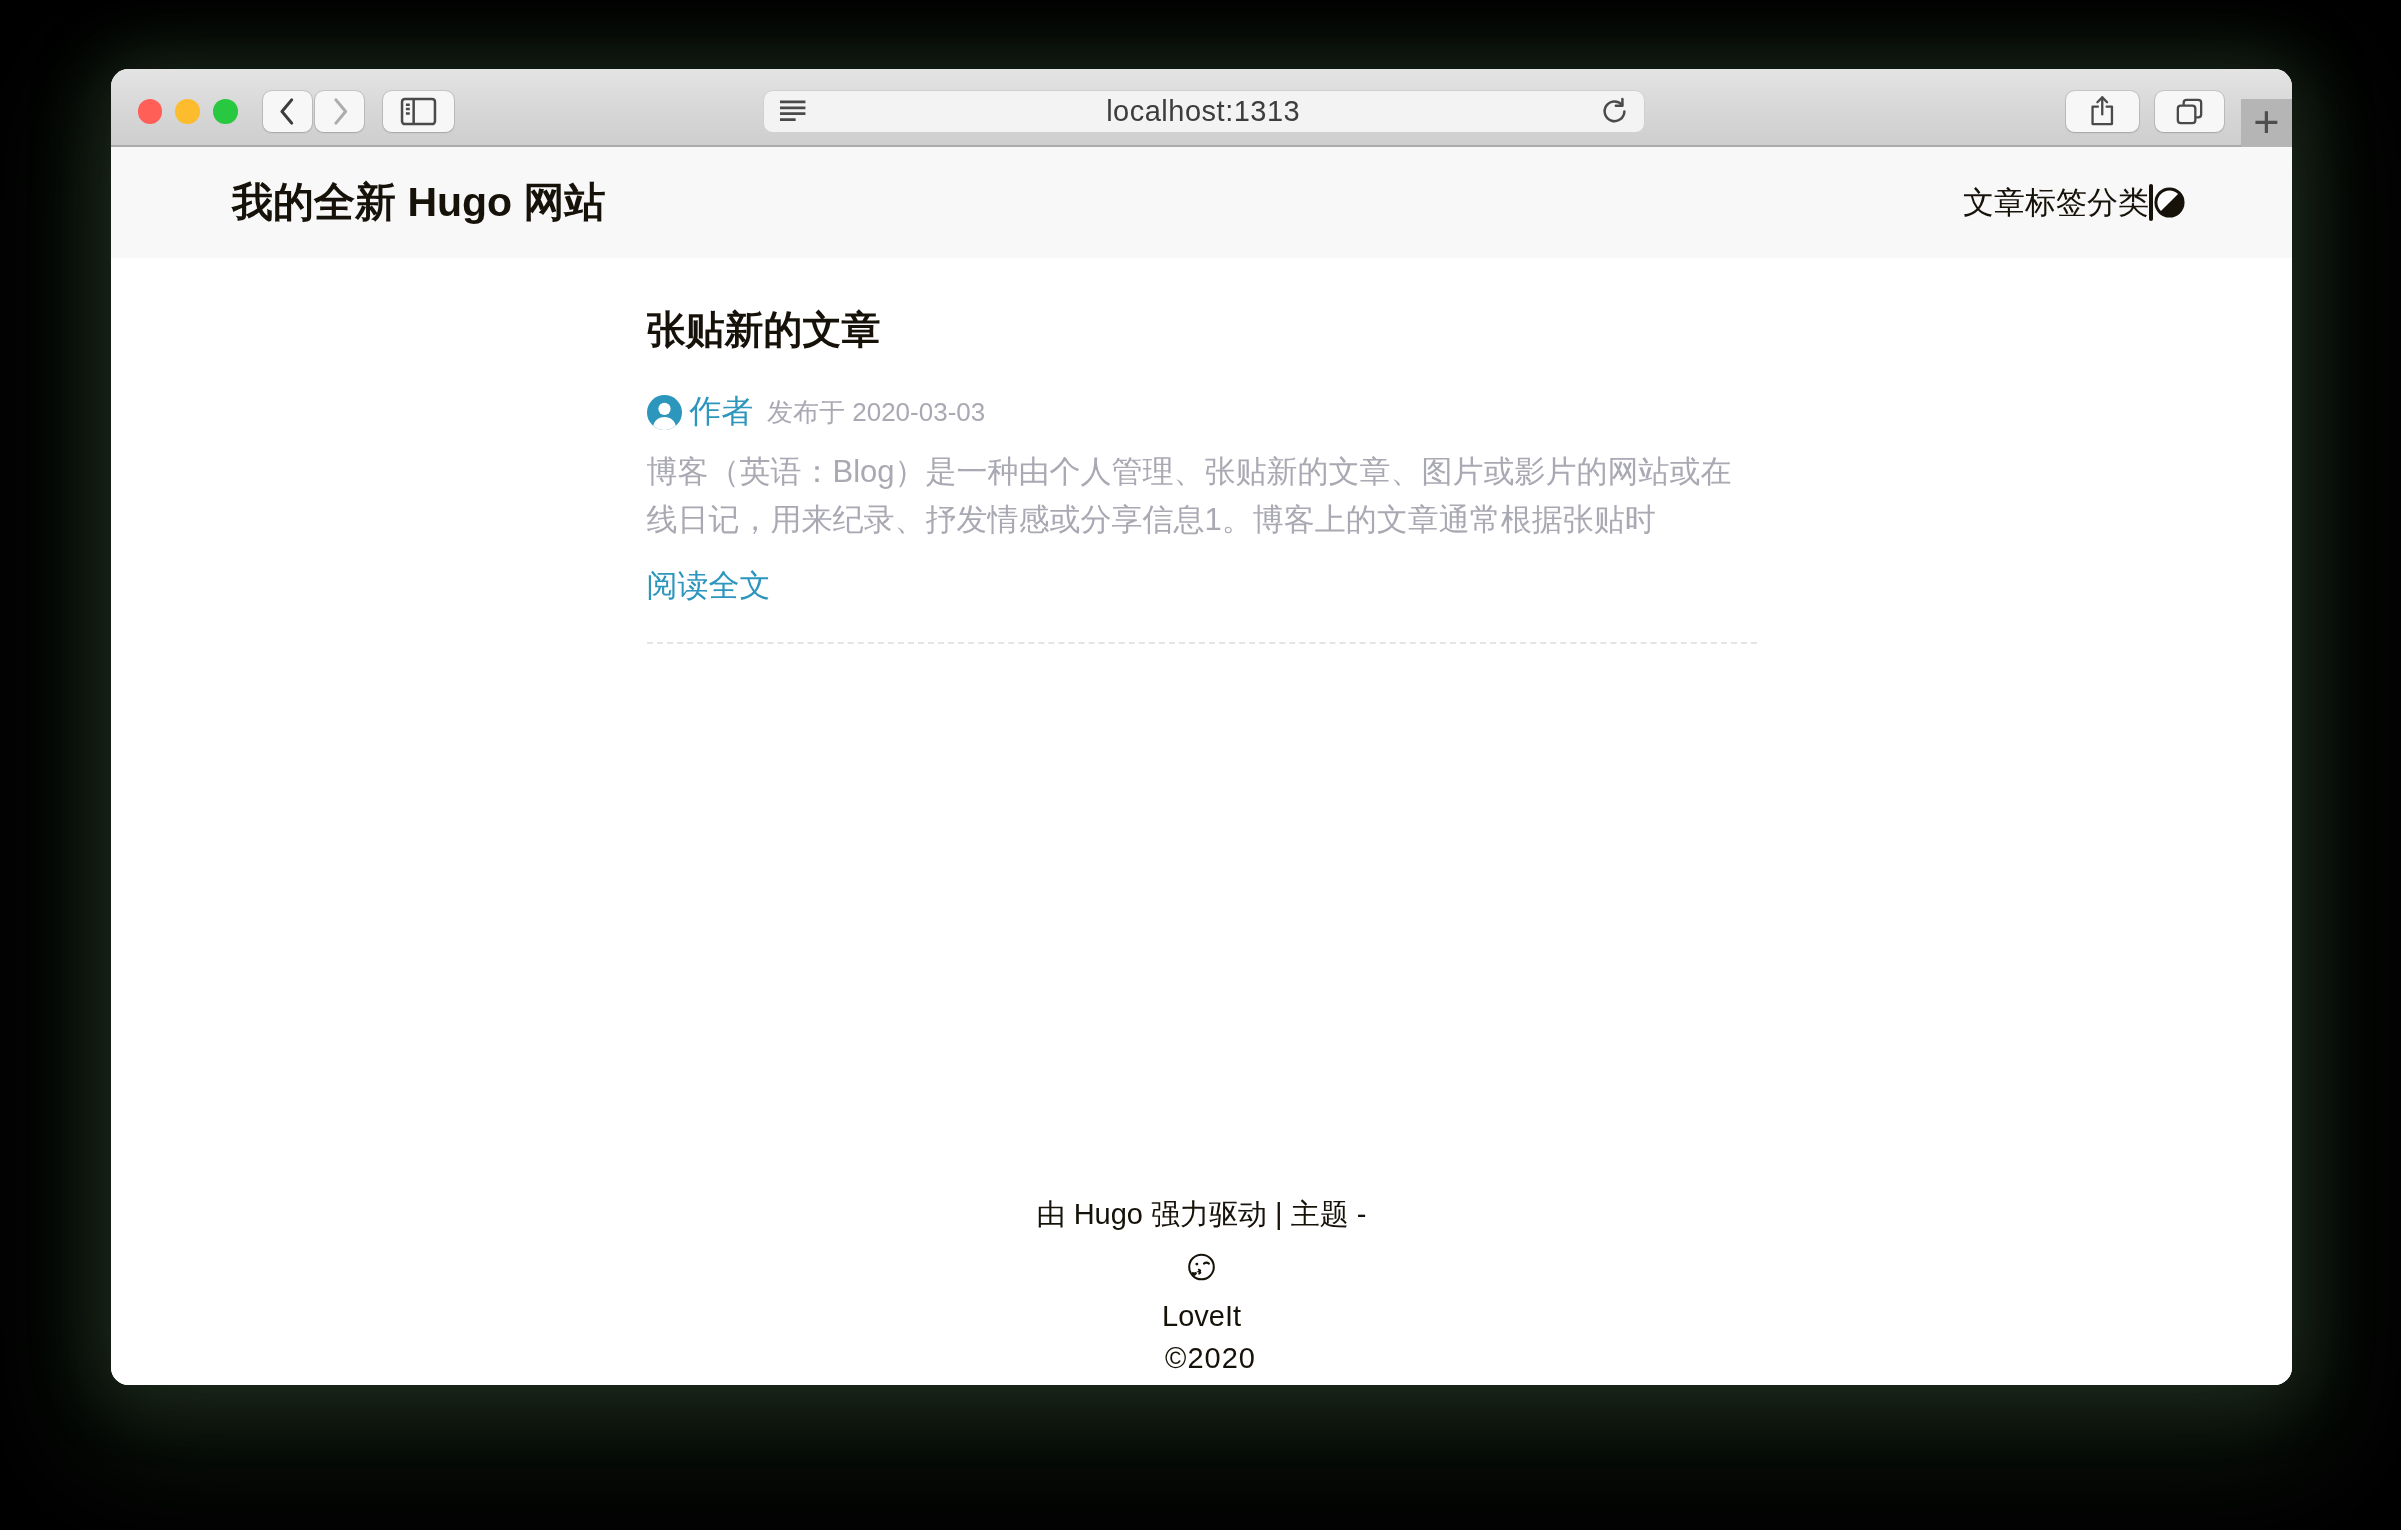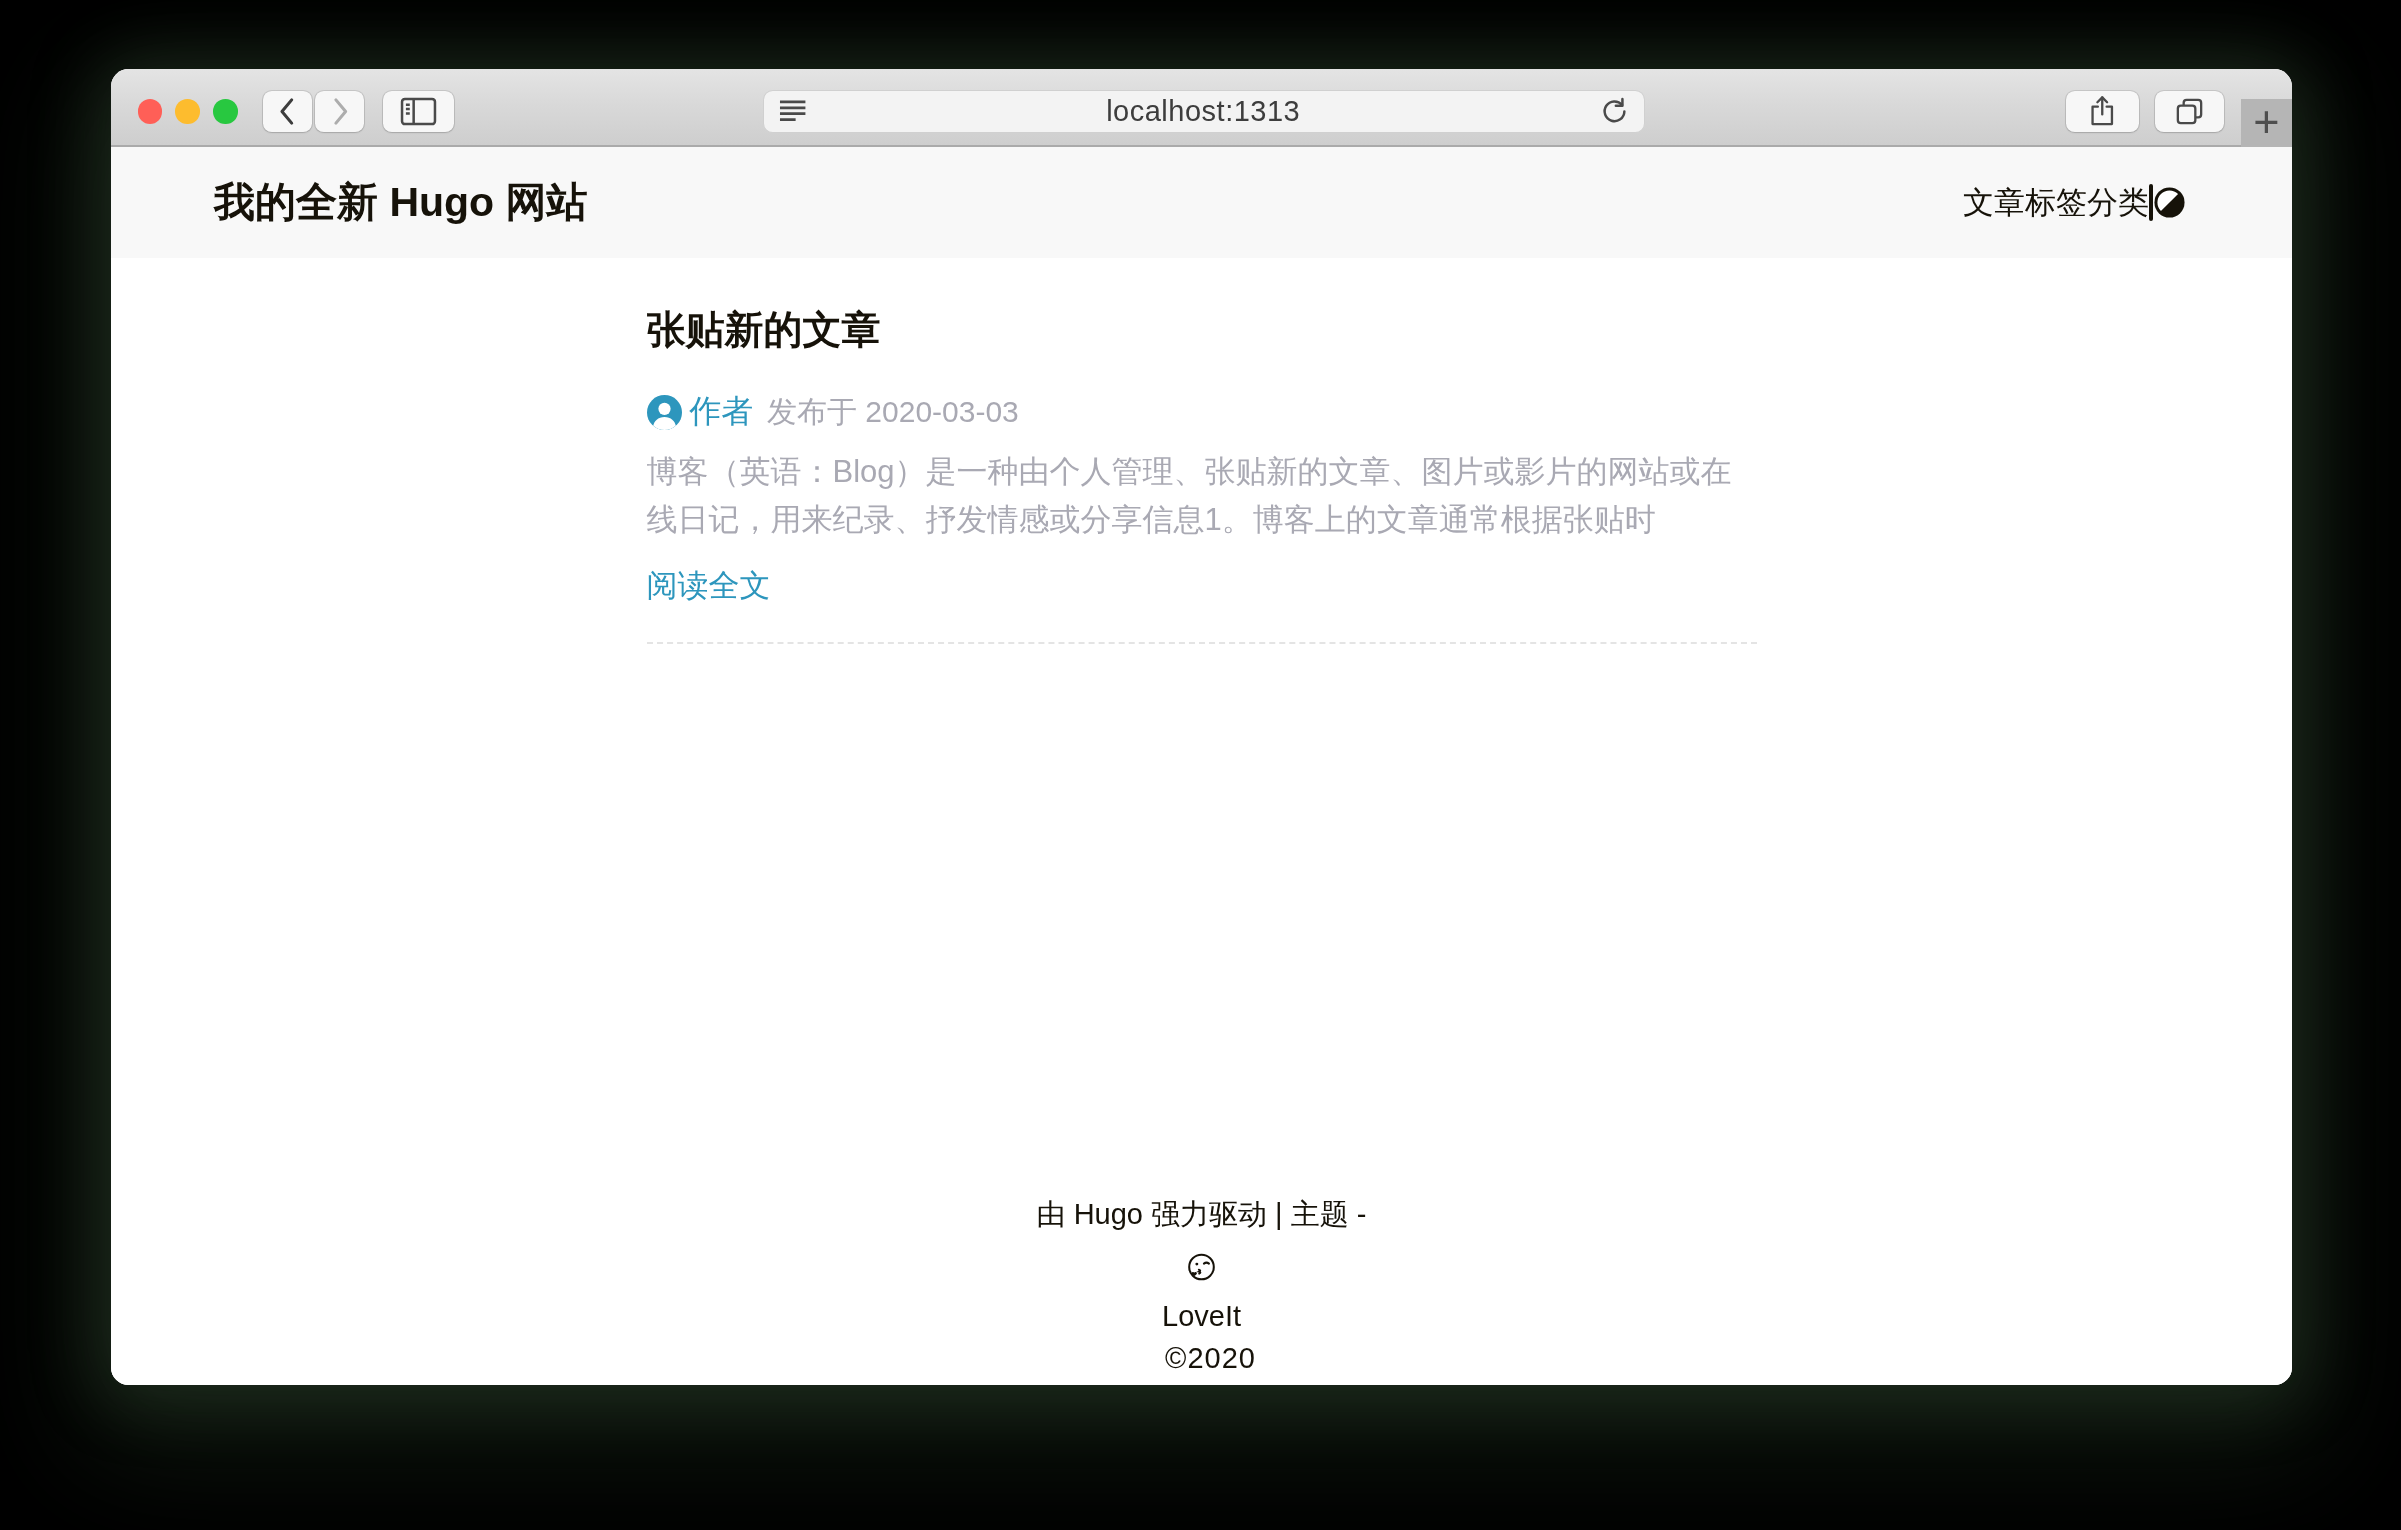--- a/index.html
+++ b/index.html
@@ -56,32 +56,32 @@
     position:absolute;right:0;top:30px;width:51px;height:48px;
     background:#b5b5b5;display:flex;align-items:center;justify-content:center;
   }
   .newtab-strip span{font-size:45px;font-weight:200;color:#4e4e4e;line-height:1;margin-top:-3.9px;}
   
   .page{flex:1;position:relative;background:#fff;display:flex;flex-direction:column;}
   .site-header{
     height:111px;flex:0 0 111px;background:var(--header-bg);
     display:flex;align-items:center;padding:0 106px 0 103px;
   }
-  .site-title{font-size:41px;font-weight:700;color:var(--text);cursor:pointer;}
+  .site-title{font-size:41px;font-weight:700;color:var(--text);cursor:pointer;margin-left:18px;}
   .main-nav{margin-left:auto;display:flex;align-items:center;}
   .main-nav a{font-size:31px;color:var(--text);text-decoration:none;cursor:pointer;}
   .nav-divider{width:3.9px;height:37px;background:var(--text);border-radius:2px;}
   .theme-toggle{display:flex;align-items:center;cursor:pointer;}
   
   .content{width:1110px;margin:0 auto;padding-top:45px;}
   .post-title{font-size:39px;font-weight:700;color:var(--text);margin-bottom:33px;cursor:pointer;}
   .meta{display:flex;align-items:center;margin-bottom:13.7px;}
   .meta .avatar{display:flex;align-items:center;margin-right:7.8px;}
   .meta .author{font-size:32px;color:var(--accent);text-decoration:none;cursor:pointer;}
-  .meta .pub{font-size:30px;color:var(--secondary-text);margin-left:13.7px;}
+  .meta .pub{font-size:26px;color:var(--secondary-text);margin-left:13.7px;}
   .summary{font-size:31px;line-height:48px;color:var(--secondary-text);margin-bottom:21.6px;}
   .read-more{display:inline-block;font-size:31px;color:var(--accent);text-decoration:none;cursor:pointer;margin-bottom:35px;}
   .post-divider{border-top:2px dashed #e4e4e4;height:0;}
   
   .site-footer{
     position:absolute;left:0;right:0;bottom:9.8px;text-align:center;color:var(--text);
   }
   .footer-line1{font-size:29px;display:flex;align-items:center;justify-content:center;gap:17px;flex-direction:column;}
   .footer-line1 a{color:var(--text);text-decoration:none;cursor:pointer;}
   .footer-line2{font-size:29px;margin-top:8.8px;letter-spacing:1px;padding-left:18px;}

